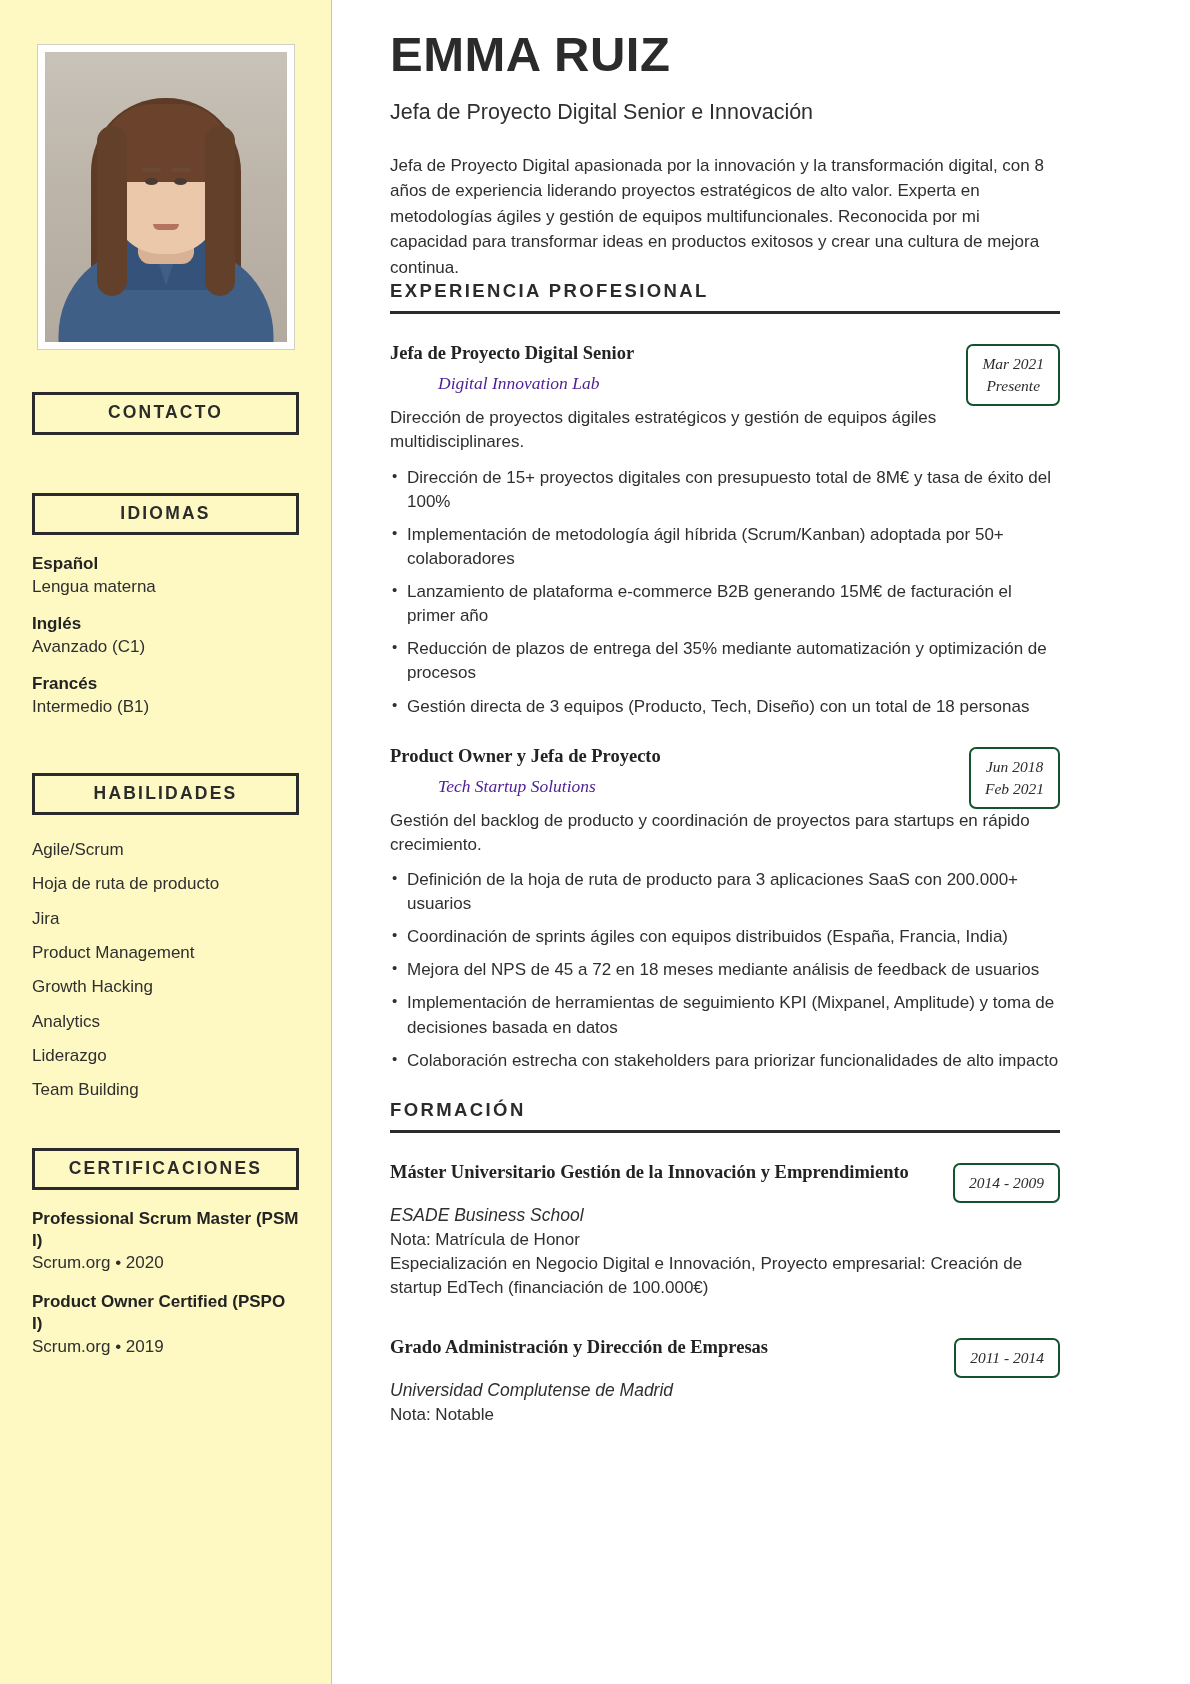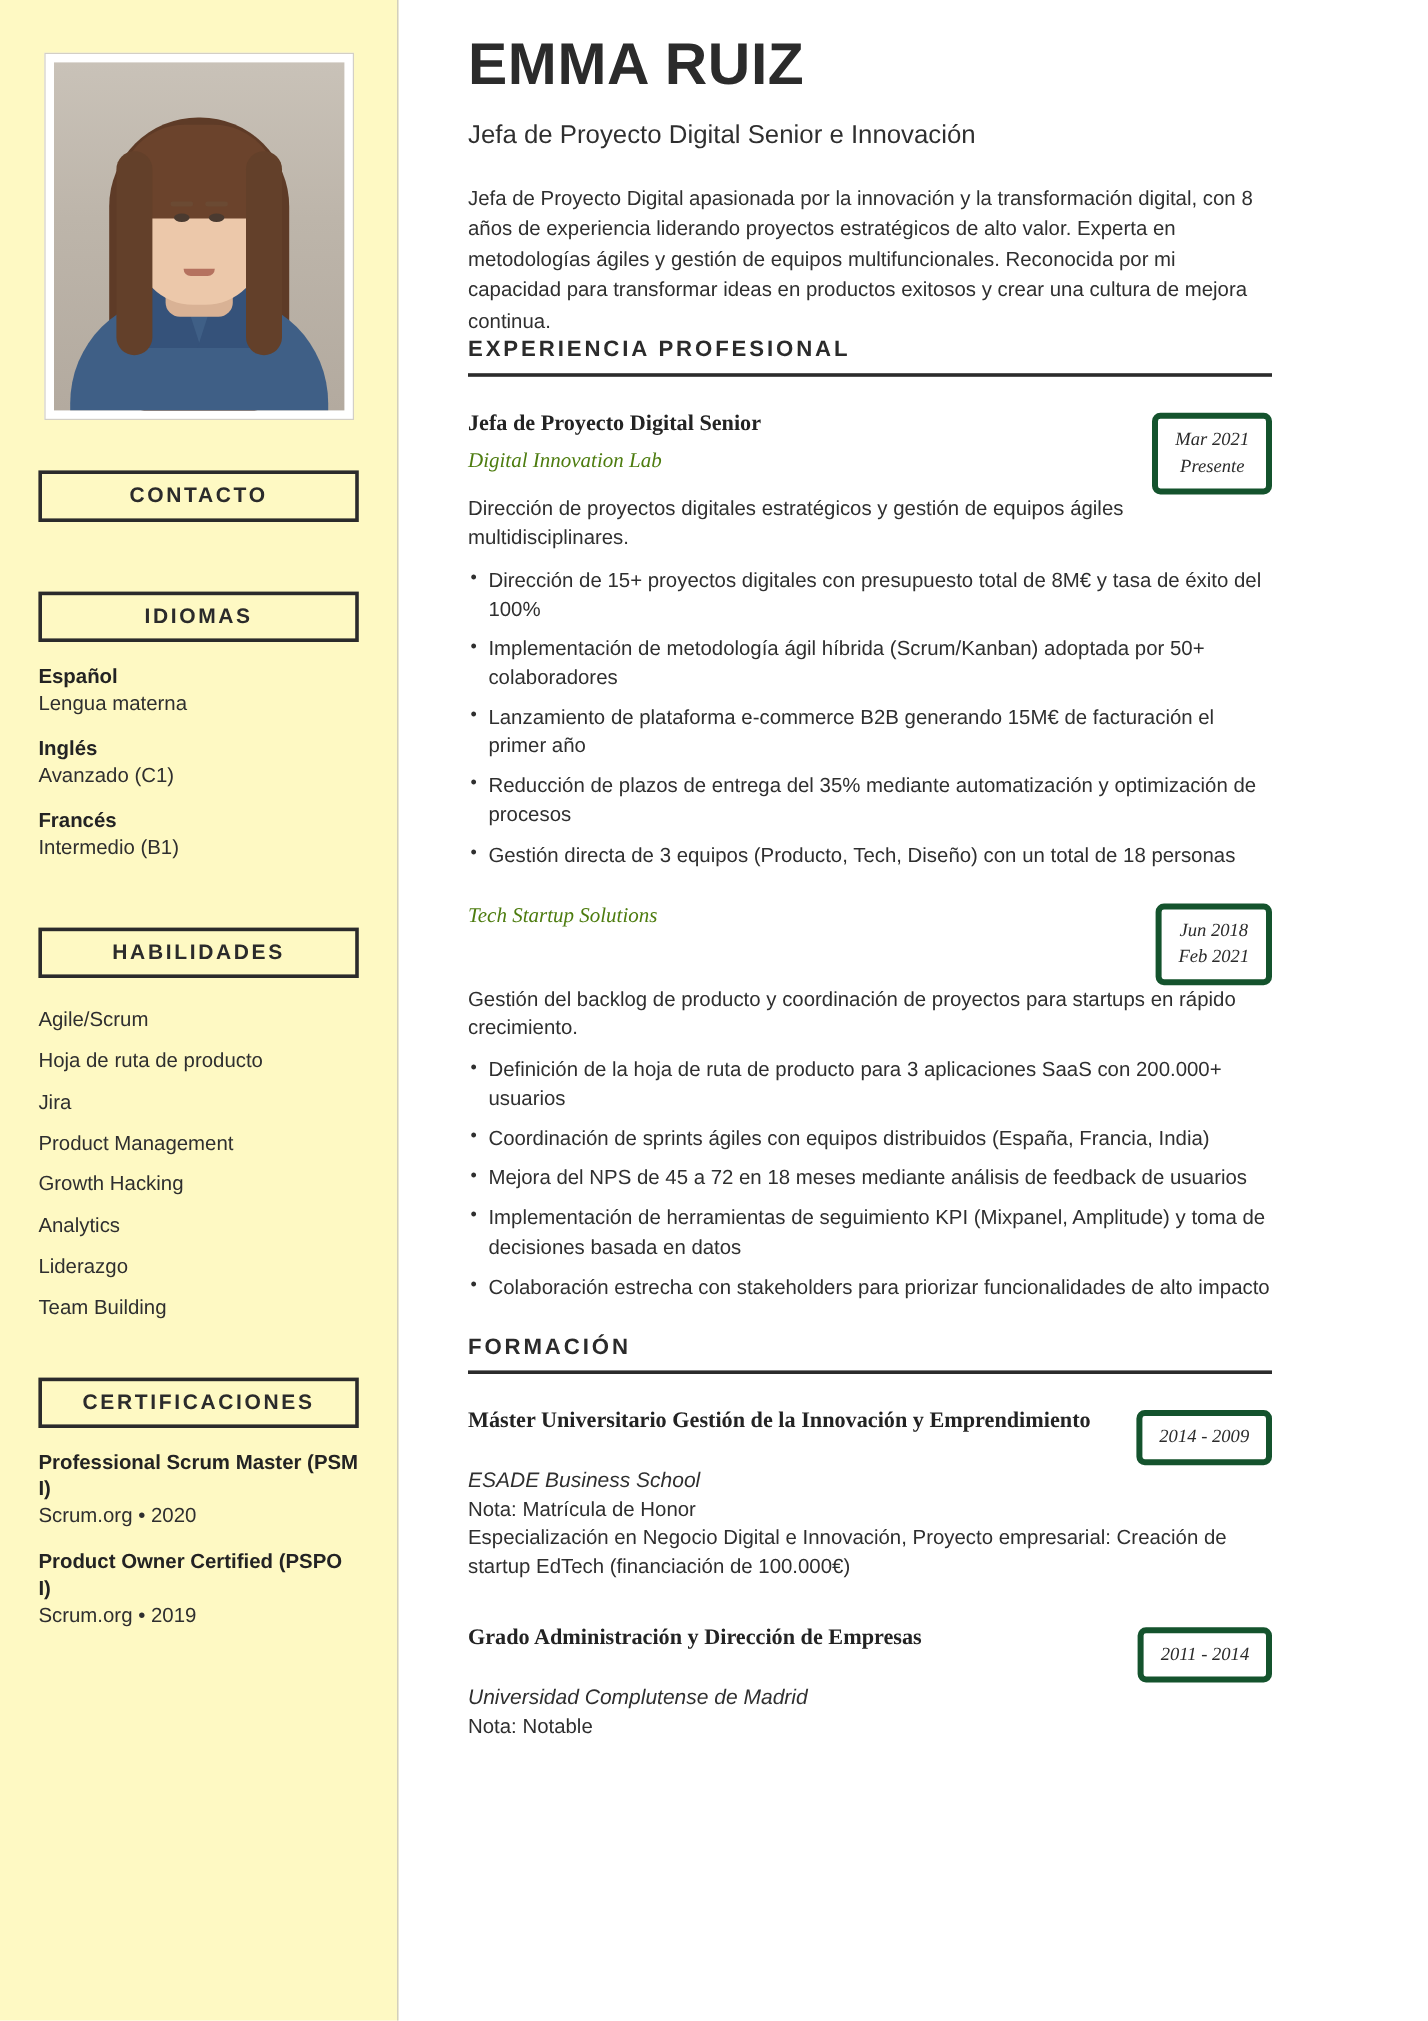--- a/index.html
+++ b/index.html
@@ -246,27 +246,28 @@
   .entry-title {
     font-size: 18.5px;
     font-weight: bold;
     color: #232323;
     line-height: 1.25;
     margin-bottom: 7px;
   }
   .entry-org {
     font-size: 17.5px;
     font-style: italic;
-    color: #4d7c0f;
+    color: #4c1d95;
     line-height: 1.3;
     margin-bottom: 9px;
+    margin-left: 48px;
   }
   .date-badge {
     flex: 0 0 auto;
-    border: 5px solid #14532d;
+    border: 2px solid #14532d;
     border-radius: 7px;
     padding: 7px 14px;
     text-align: center;
     font-size: 15.5px;
     font-style: italic;
     color: #2b2b2b;
     line-height: 1.42;
     white-space: nowrap;
     margin-top: 2px;
   }
@@ -419,20 +420,21 @@
         <li>Implementación de metodología ágil híbrida (Scrum/Kanban) adoptada por 50+ colaboradores</li>
         <li>Lanzamiento de plataforma e-commerce B2B generando 15M€ de facturación el primer año</li>
         <li>Reducción de plazos de entrega del 35% mediante automatización y optimización de procesos</li>
         <li>Gestión directa de 3 equipos (Producto, Tech, Diseño) con un total de 18 personas</li>
       </ul>
     </div>
 
     <div class="entry">
       <div class="entry-head">
         <div class="entry-headtext">
+          <div class="entry-title">Product Owner y Jefa de Proyecto</div>
           <div class="entry-org">Tech Startup Solutions</div>
         </div>
         <div class="date-badge">
           <div>Jun 2018</div>
           <div>Feb 2021</div>
         </div>
       </div>
       <div class="entry-desc">Gestión del backlog de producto y coordinación de proyectos para startups en rápido crecimiento.</div>
       <ul class="bullets">
         <li>Definición de la hoja de ruta de producto para 3 aplicaciones SaaS con 200.000+ usuarios</li>

